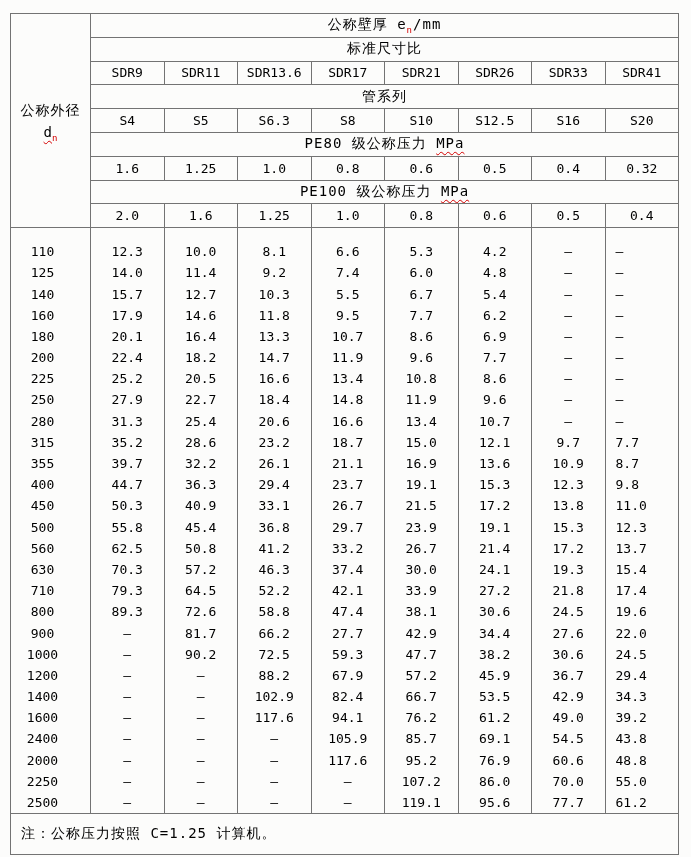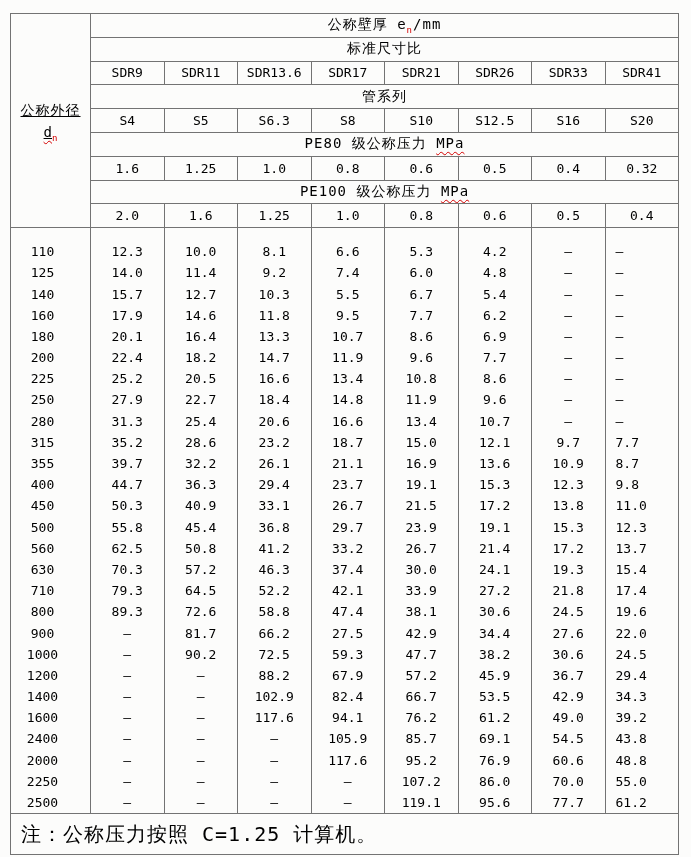--- a/index.html
+++ b/index.html
@@ -24,21 +24,21 @@
     vertical-align: middle;
     padding: 0;
     font-size: 13px;
     color: #000;
     overflow: hidden;
     white-space: nowrap;
   }
   tr.hrow { height: 23.8px; }
   .hdr-cn { font-size: 14px; letter-spacing: 1px; }
 
-  .diam-hdr { font-size: 14px; letter-spacing: 1px; text-decoration: underline; }
+  .diam-hdr { font-size: 14px; letter-spacing: 1px; }
   .diam-hdr .sym { margin-top: 4px; letter-spacing: 0; }
 
   .wavy {
     text-decoration: underline;
     text-decoration-style: wavy;
     text-decoration-color: #d40000;
     text-decoration-thickness: 1px;
     text-underline-offset: 3px;
   }
   sub.red { color: #d40000; font-size: 9px; line-height: 0; }
@@ -54,21 +54,21 @@
     line-height: 21.2px;
     font-size: 13px;
   }
   td.diam .cell-line { padding-right: 16px; }
   td.lastcol .cell-line { text-align: left; padding-left: 10px; }
 
   td.note-td {
     height: 41px;
     text-align: left;
     padding-left: 10px;
-    font-size: 20px;
+    font-size: 14px;
     vertical-align: middle;
     letter-spacing: 1px;
   }
 </style>
 </head>
 <body>
 
 <div class="page">
   <table class="spec">
     <colgroup>
@@ -270,21 +270,21 @@
             <div class="cell-line">16.6</div>
             <div class="cell-line">18.7</div>
             <div class="cell-line">21.1</div>
             <div class="cell-line">23.7</div>
             <div class="cell-line">26.7</div>
             <div class="cell-line">29.7</div>
             <div class="cell-line">33.2</div>
             <div class="cell-line">37.4</div>
             <div class="cell-line">42.1</div>
             <div class="cell-line">47.4</div>
-            <div class="cell-line">27.5</div>
+            <div class="cell-line">27.7</div>
             <div class="cell-line">59.3</div>
             <div class="cell-line">67.9</div>
             <div class="cell-line">82.4</div>
             <div class="cell-line">94.1</div>
             <div class="cell-line">105.9</div>
             <div class="cell-line">117.6</div>
             <div class="cell-line">—</div>
             <div class="cell-line">—</div>
           </td>
           <td class="data-td">

